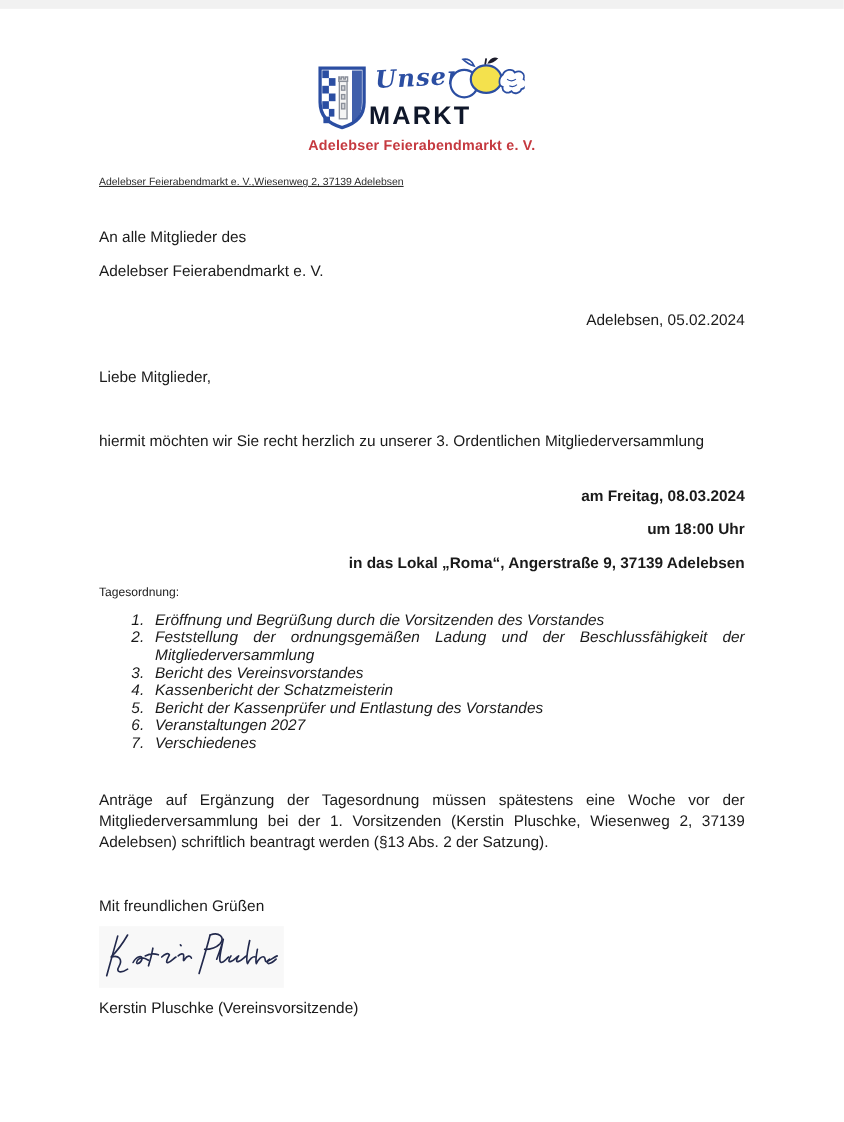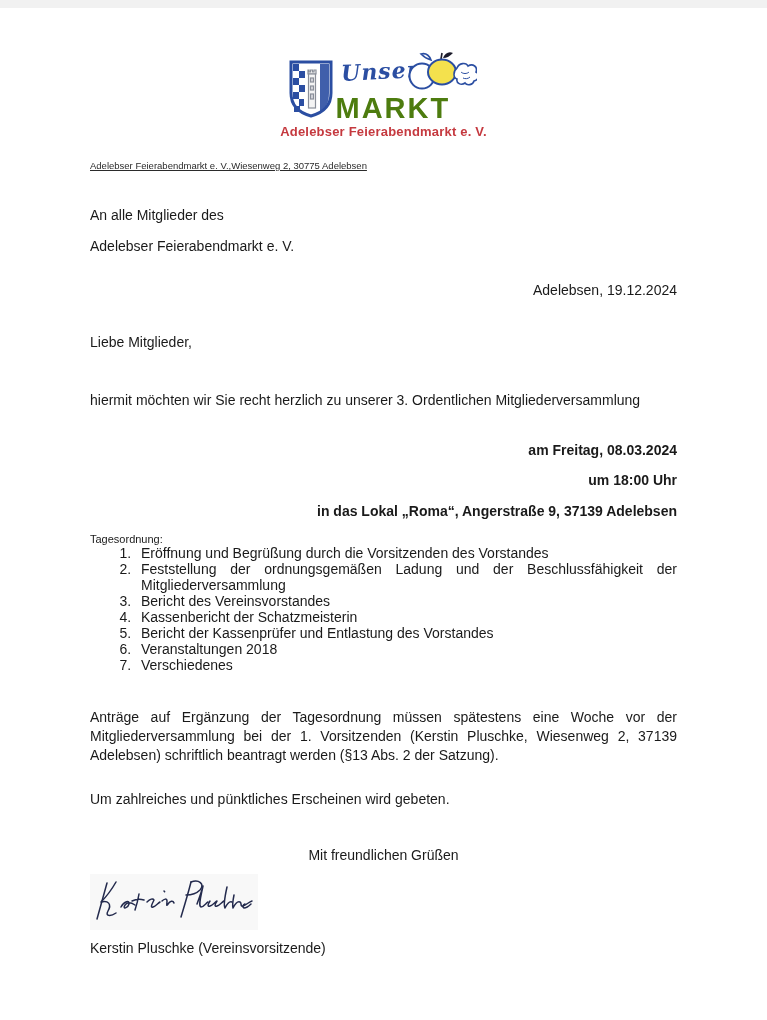--- a/index.html
+++ b/index.html
@@ -27,21 +27,21 @@
   .logo-unser{
     position:absolute;left:52px;top:-4px;
     font-family:"DejaVu Serif", serif;
     font-style:italic;font-weight:bold;
     font-size:22px;color:#2b4ea2;
     transform:rotate(-3deg);
     letter-spacing:1px;
   }
   .logo-markt{
     position:absolute;left:47px;top:32px;
-    font-size:29px;font-weight:bold;color:#4d7c0f;
+    font-size:23px;font-weight:bold;color:#0f172a;
     letter-spacing:2px;line-height:1;
   }
   .logo-fruits{position:absolute;left:112px;top:-12px;}
   .logo-subtitle{
     margin-top:6px;
     font-size:13px;font-weight:600;color:#c5393f;
     letter-spacing:0.2px;
   }
   
   .letter{
@@ -63,35 +63,36 @@
     margin-top:32px;text-align:right;font-weight:bold;
   }
   .event-block p{margin:0 0 12px 0;}
   .invite-word{margin-top:36px;margin-bottom:0;}
   .agenda-heading{
     margin-bottom:0;
     font-weight:normal;
     font-size:11px;
   }
   ol.agenda{
-    margin:0 0 0 0;
+    margin:10px 0 0 0;
     padding-left:45px;
     line-height:1.14;
     text-align:justify;
+    font-style:italic;
   }
   ol.agenda li{
     padding-left:6px;
     margin:0;
   }
   .para-justify{
     margin-top:34px;margin-bottom:16px;
     text-align:justify;line-height:1.38;
   }
   .attendance{margin-top:24px;margin-bottom:0;}
-  .regards{margin-top:38px;margin-bottom:0;text-align:center;}
+  .regards{margin-top:38px;margin-bottom:0;}
   .signature-box{
     margin-top:10px;
     width:168px;height:56px;
     background:#f8f8f8;
     display:block;
   }
   .signer-line{margin-top:9px;margin-bottom:0;}
 </style>
 </head>
 <body>
@@ -139,55 +140,54 @@
 
       <path d="M56,18 c2,-5 9,-6 11,-2 c5,-3 10,1 8,6 c4,2 3,8 -2,9 c-1,4 -7,5 -9,2 c-4,3 -9,0 -8,-4 c-4,-1 -4,-8 0,-11 Z" fill="#ffffff" stroke="#2b4ea2" stroke-width="1.6"></path>
       <path d="M60,22 c2,2 6,2 8,0 M62,28 c2,1 5,1 7,-1" stroke="#2b4ea2" stroke-width="1" fill="none"></path>
     </svg>
   </div>
   <div class="logo-subtitle">Adelebser Feierabendmarkt e. V.</div>
 </div>
 
 <div class="letter">
 
-  <div class="sender-line">Adelebser Feierabendmarkt e. V.,Wiesenweg 2, 30775 Adelebsen</div>
+  <div class="sender-line">Adelebser Feierabendmarkt e. V.,Wiesenweg 2, 37139 Adelebsen</div>
 
   <div class="recipient">
     <p>An alle Mitglieder des</p>
     <p>Adelebser Feierabendmarkt e. V.</p>
   </div>
 
-  <p class="dateline">Adelebsen, 19.12.2024</p>
+  <p class="dateline">Adelebsen, 05.02.2024</p>
 
   <p class="salutation">Liebe Mitglieder,</p>
 
   <p class="intro">hiermit möchten wir Sie recht herzlich zu unserer 3. Ordentlichen Mitgliederversammlung</p>
 
   <div class="event-block">
     <p>am Freitag, 08.03.2024</p>
     <p>um 18:00 Uhr</p>
     <p>in das Lokal „Roma“, Angerstraße 9, 37139 Adelebsen</p>
   </div>
 
 
   <p class="agenda-heading">Tagesordnung:</p>
 
   <ol class="agenda">
     <li>Eröffnung und Begrüßung durch die Vorsitzenden des Vorstandes</li>
     <li>Feststellung der ordnungsgemäßen Ladung und der Beschlussfähigkeit der Mitgliederversammlung</li>
     <li>Bericht des Vereinsvorstandes</li>
     <li>Kassenbericht der Schatzmeisterin</li>
     <li>Bericht der Kassenprüfer und Entlastung des Vorstandes</li>
-    <li>Veranstaltungen 2018</li>
+    <li>Veranstaltungen 2027</li>
     <li>Verschiedenes</li>
   </ol>
 
   <p class="para-justify">Anträge auf Ergänzung der Tagesordnung müssen spätestens eine Woche vor der Mitgliederversammlung bei der 1. Vorsitzenden (Kerstin Pluschke, Wiesenweg 2, 37139 Adelebsen) schriftlich beantragt werden (§13 Abs. 2 der Satzung).</p>
 
-  <p class="attendance">Um zahlreiches und pünktliches Erscheinen wird gebeten.</p>
 
   <p class="regards">Mit freundlichen Grüßen</p>
 
   <svg class="signature-box" width="168" height="56" viewBox="0 0 168 56">
     <g stroke="#232a4d" stroke-width="1.5" fill="none" stroke-linecap="round" stroke-linejoin="round">
 
       <path d="M17,9 C14,20 10,34 7,45"></path>
       <path d="M26,8 C22,15 16,23 11,28 C18,26 22,30 18,37 C15,42 20,43 26,39"></path>
 
       <path d="M31,33 C34,27 40,26 39,30 C38,34 32,36 35,31 C38,27 42,29 45,31"></path>

